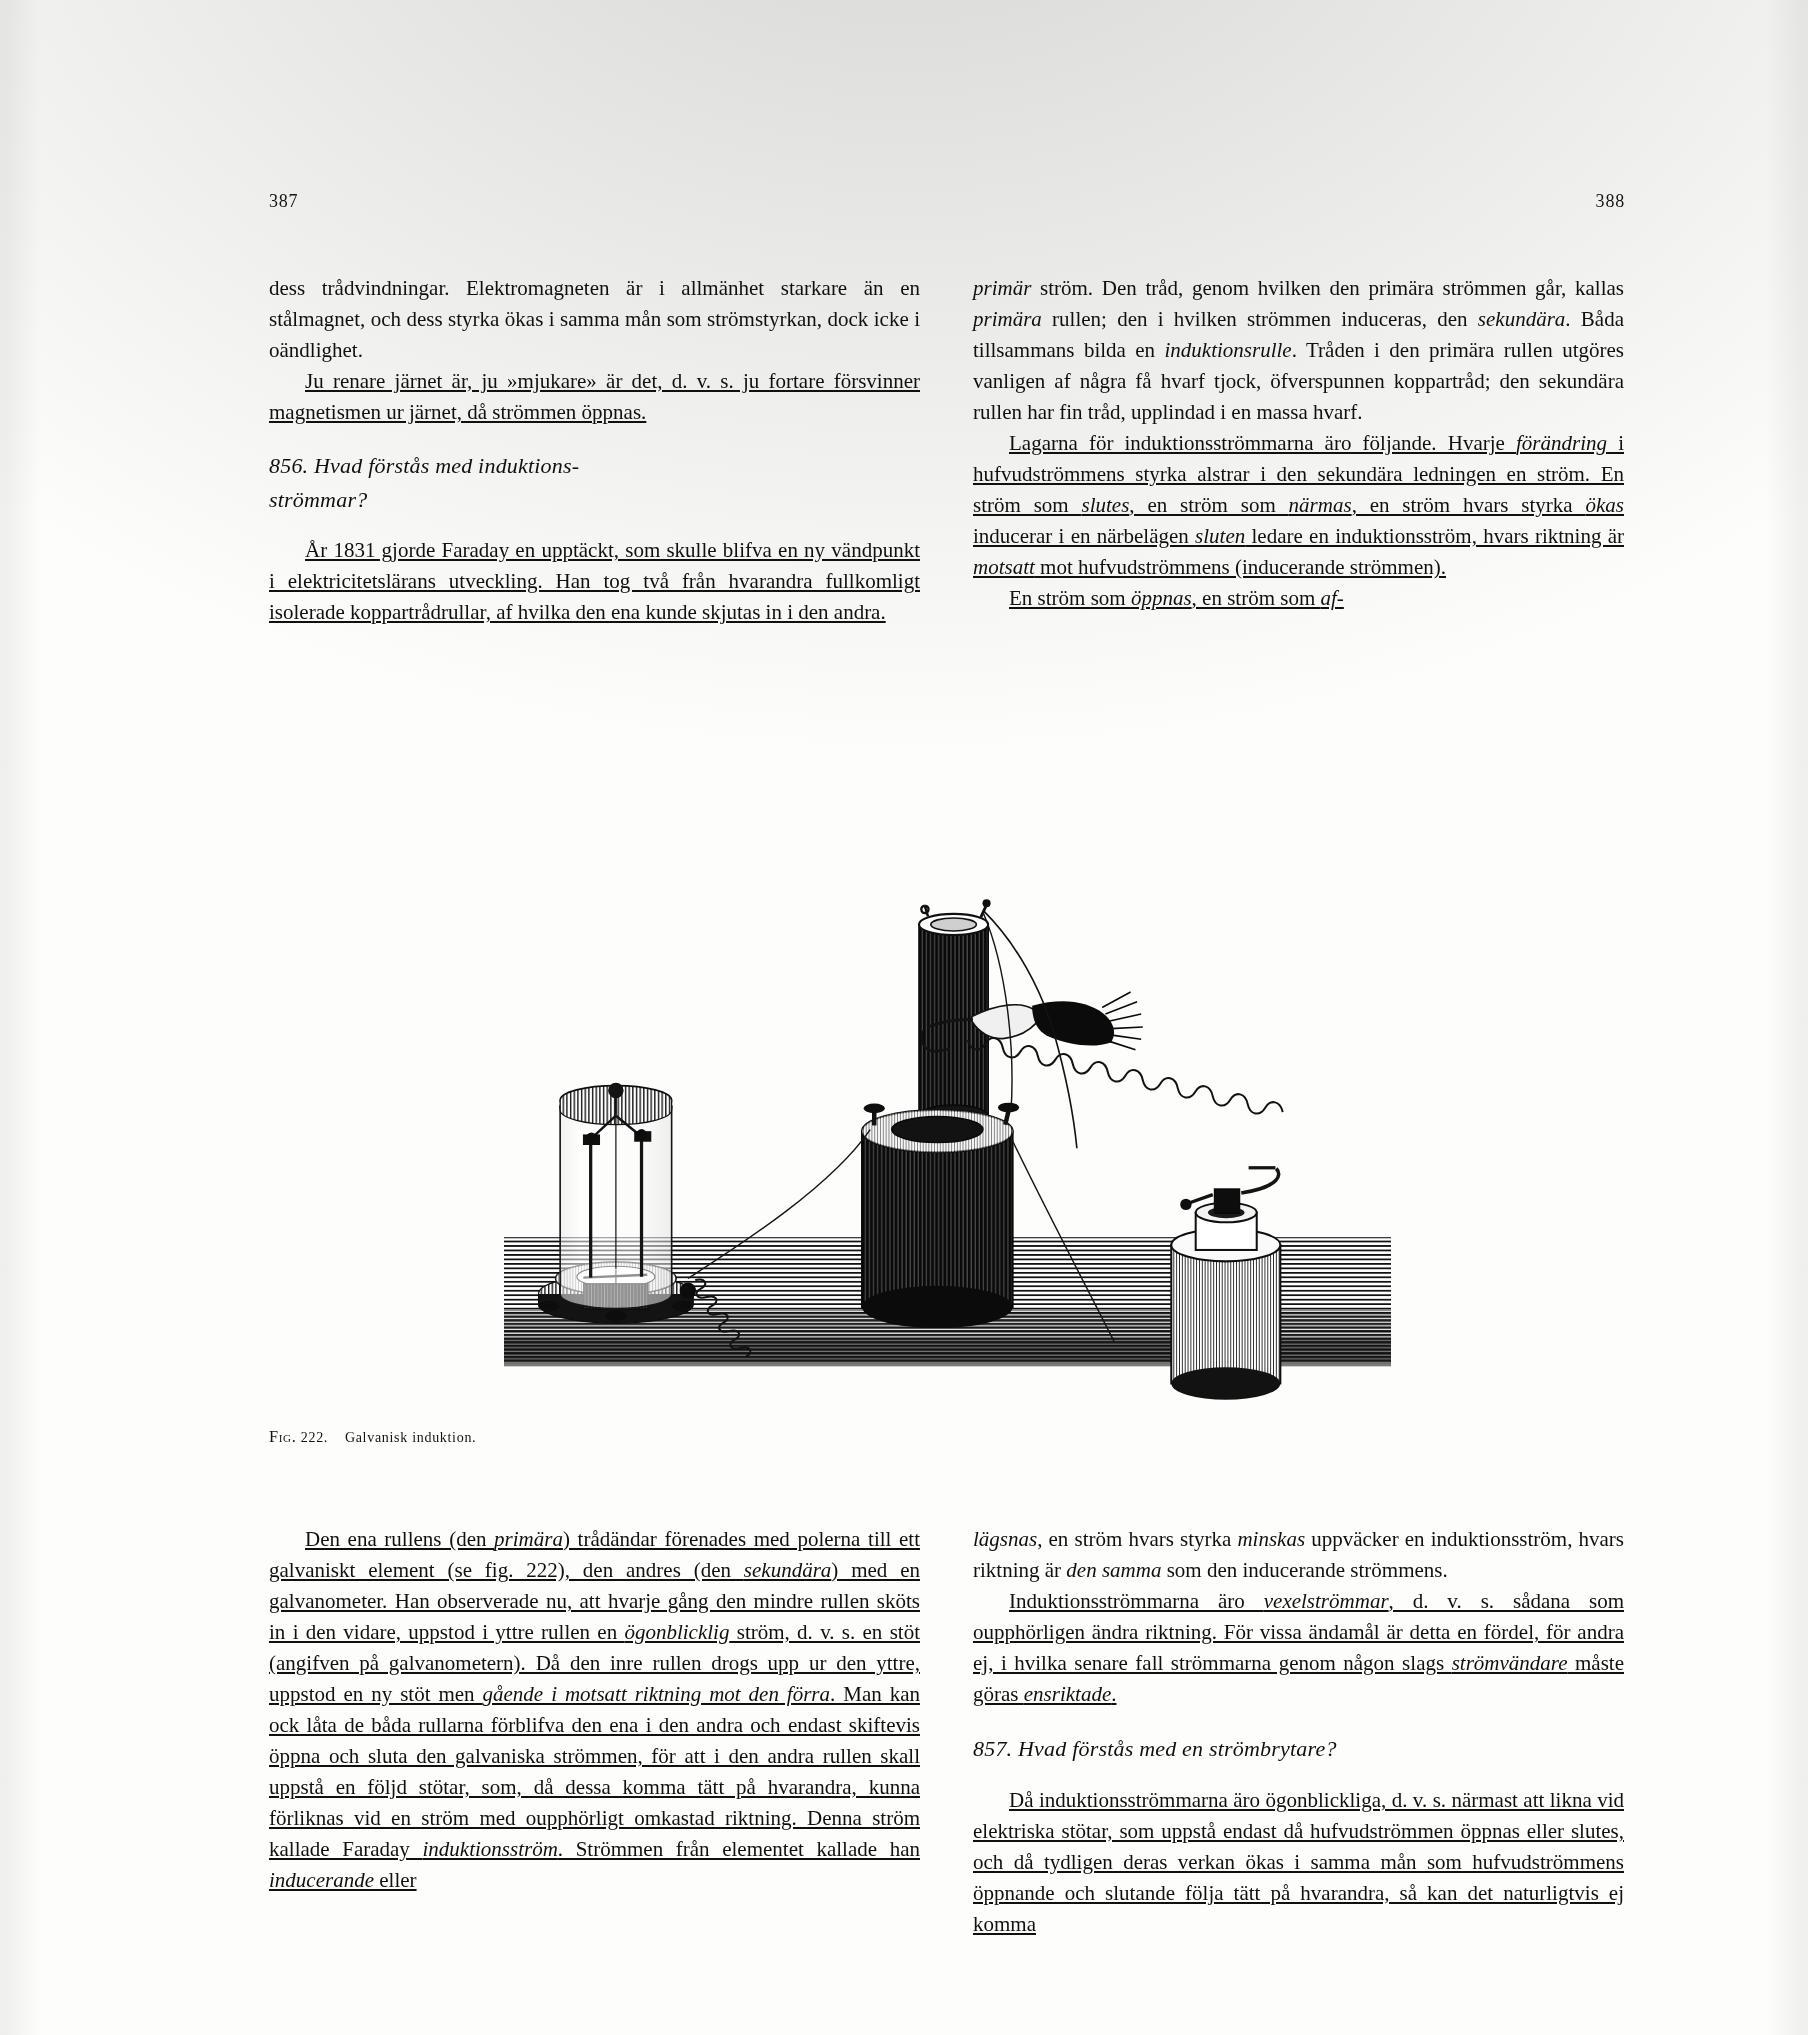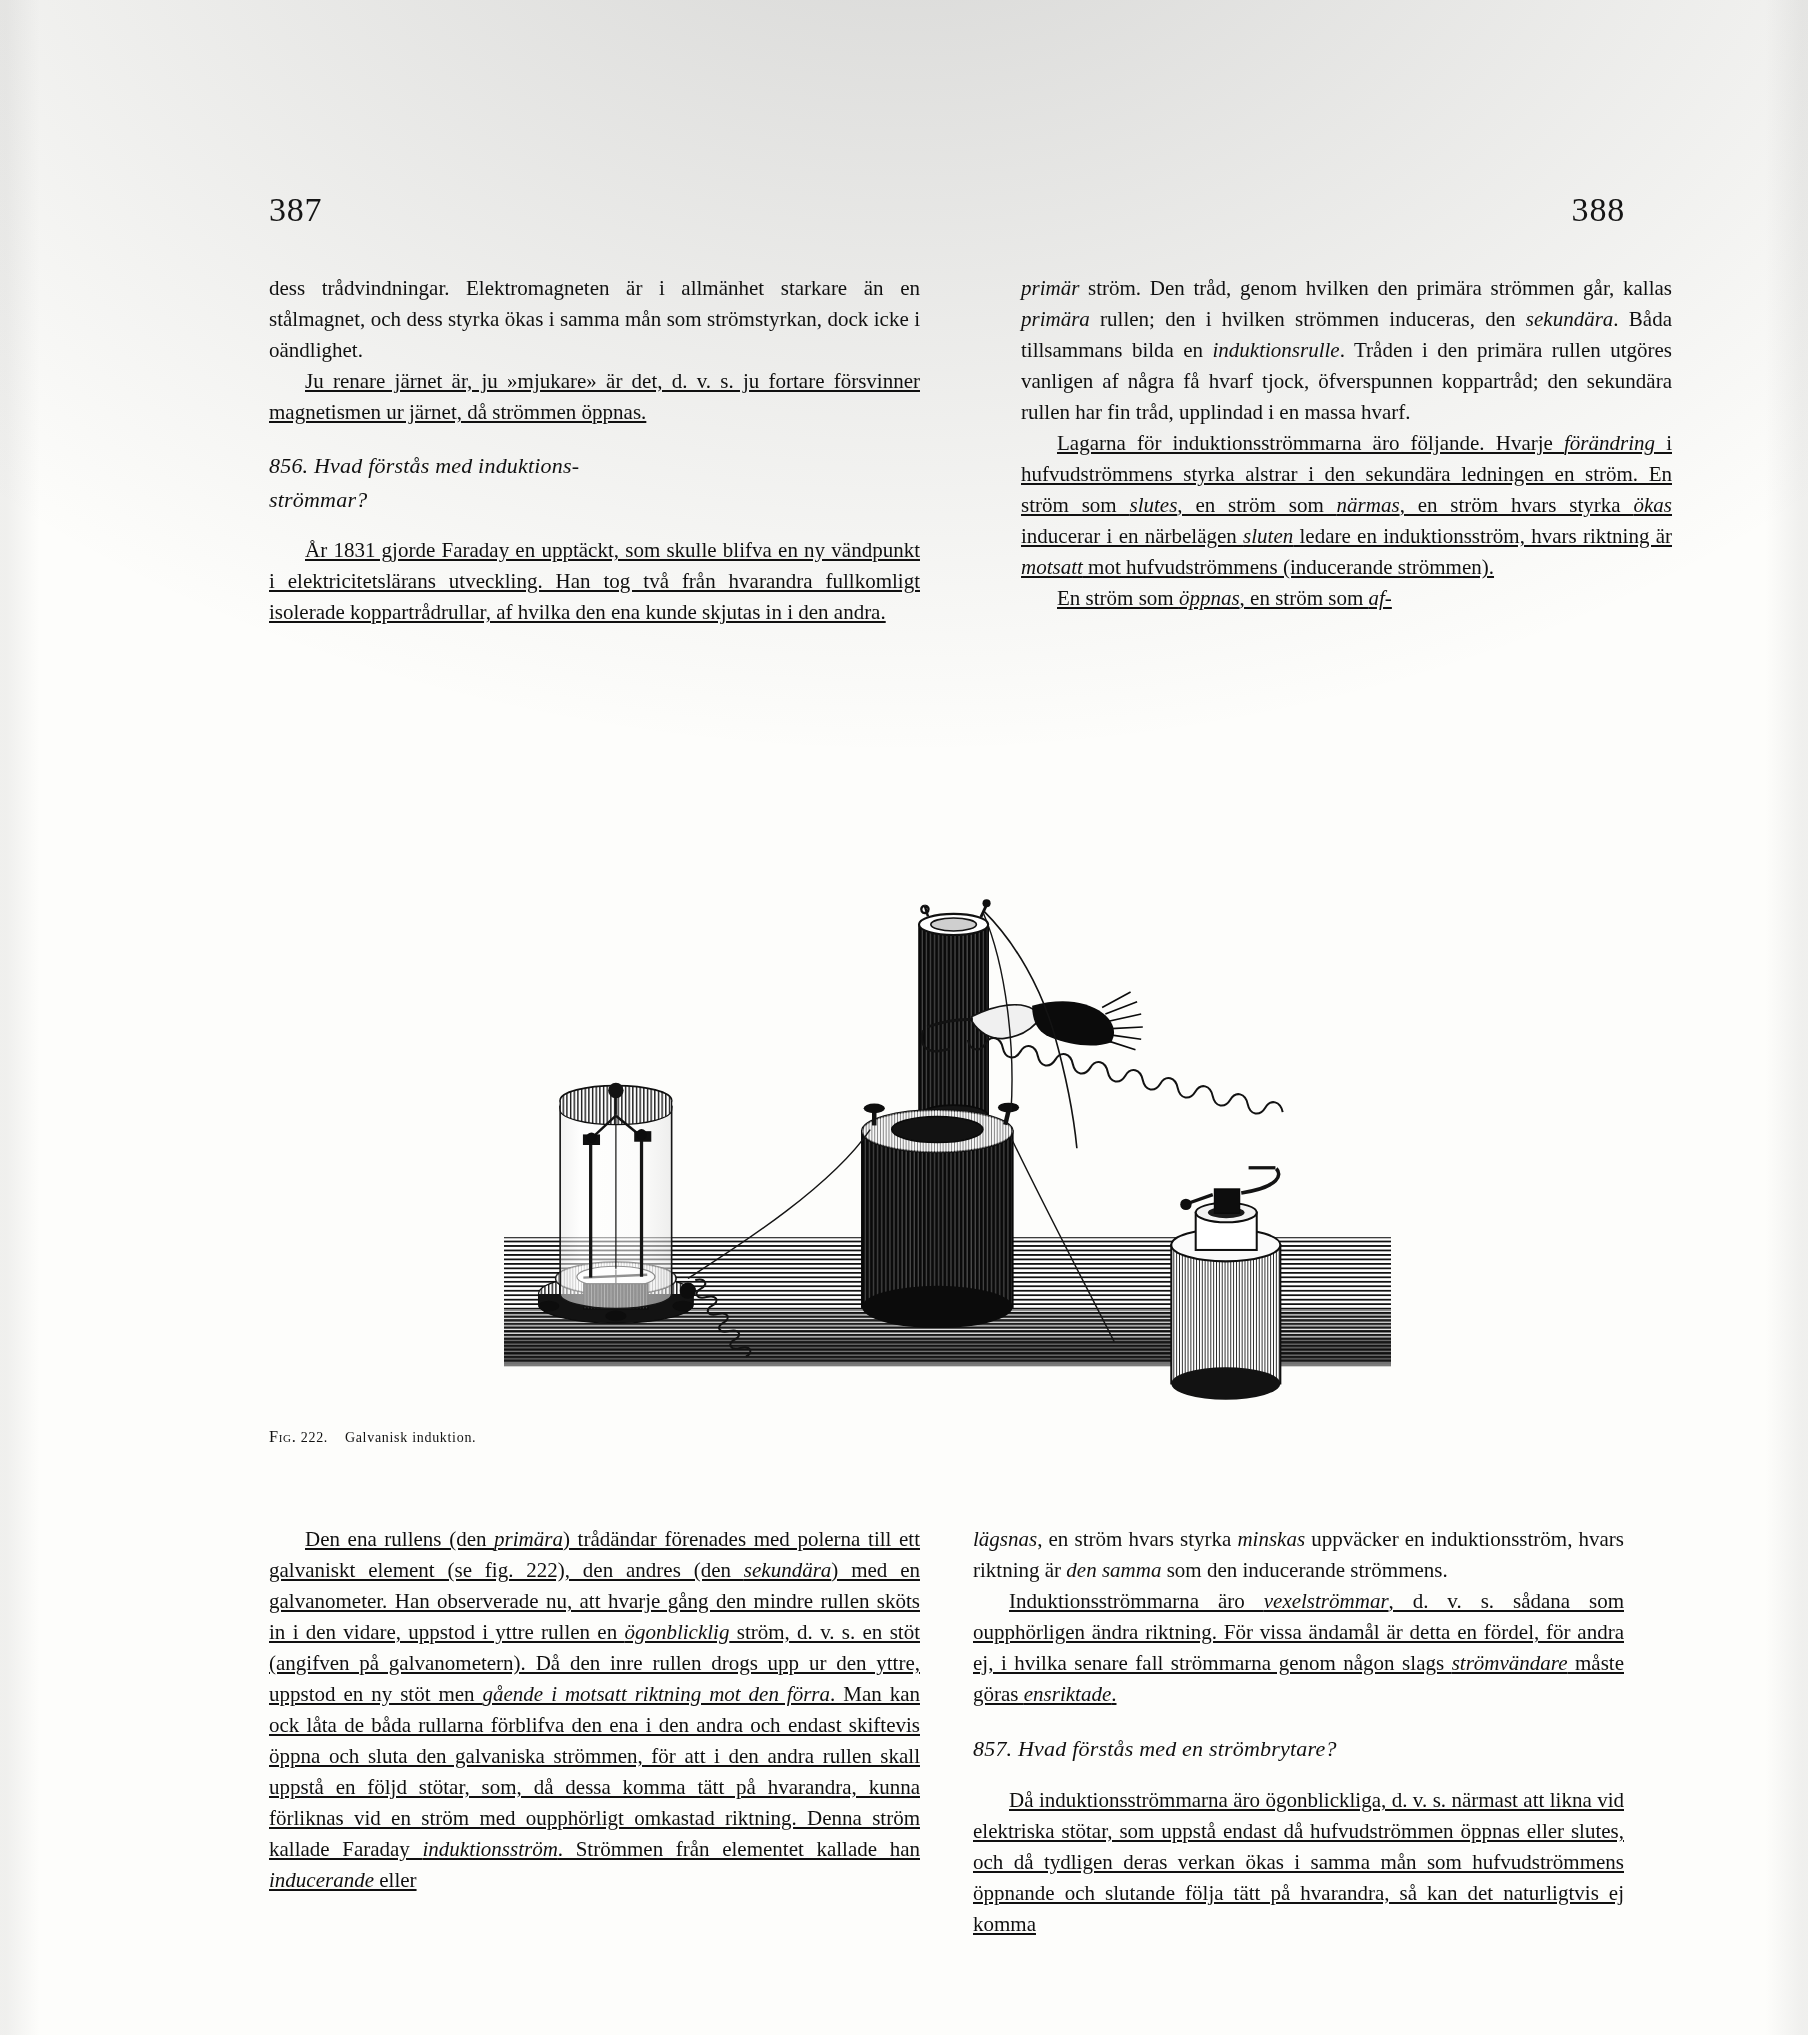--- a/index.html
+++ b/index.html
@@ -36,41 +36,41 @@
   .folio-row {
     position: absolute;
     top: 191px;
     left: 269px;
     width: 1356px;
     display: flex;
     justify-content: space-between;
   }
   .folio {
     font-family: "Liberation Serif", "DejaVu Serif", serif;
-    font-size: 34px;
+    font-size: 18px;
     letter-spacing: 0.8px;
     color: #151515;
   }
 
   
   .col {
     position: absolute;
     width: 651px;
     font-size: 21px;
     line-height: 31px;
     text-align: justify;
     text-justify: inter-word;
     color: #101010;
     hyphens: none;
   }
   .col-left  { left: 269px; }
   .col-right { left: 973px; }
 
   .band-top-left   { top: 273px;  }
-  .band-top-right  { top: 273px; margin-left: 48px;  }
+  .band-top-right  { top: 273px;  }
   .band-bot-left   { top: 1524px; }
   .band-bot-right  { top: 1524px; }
 
   p {
     margin: 0;
     text-indent: 0;
   }
   p.ind { text-indent: 36px; text-decoration: underline; }
   p.flush { text-indent: 0; }
 

